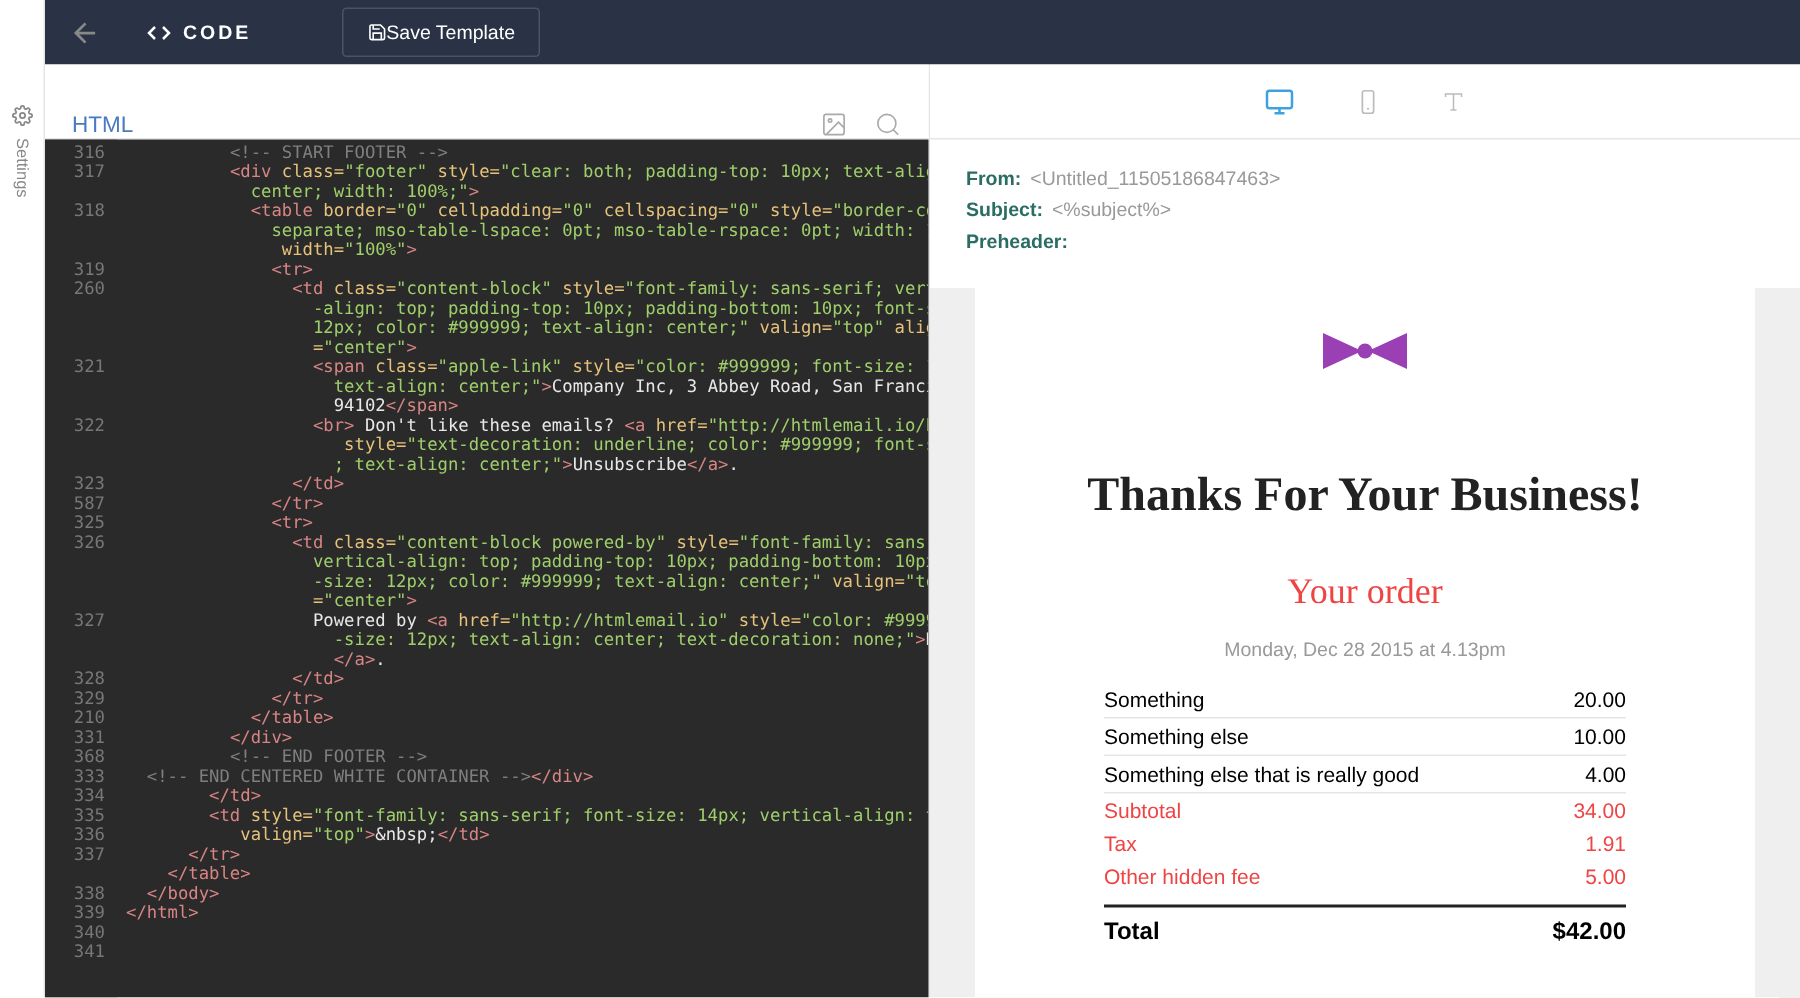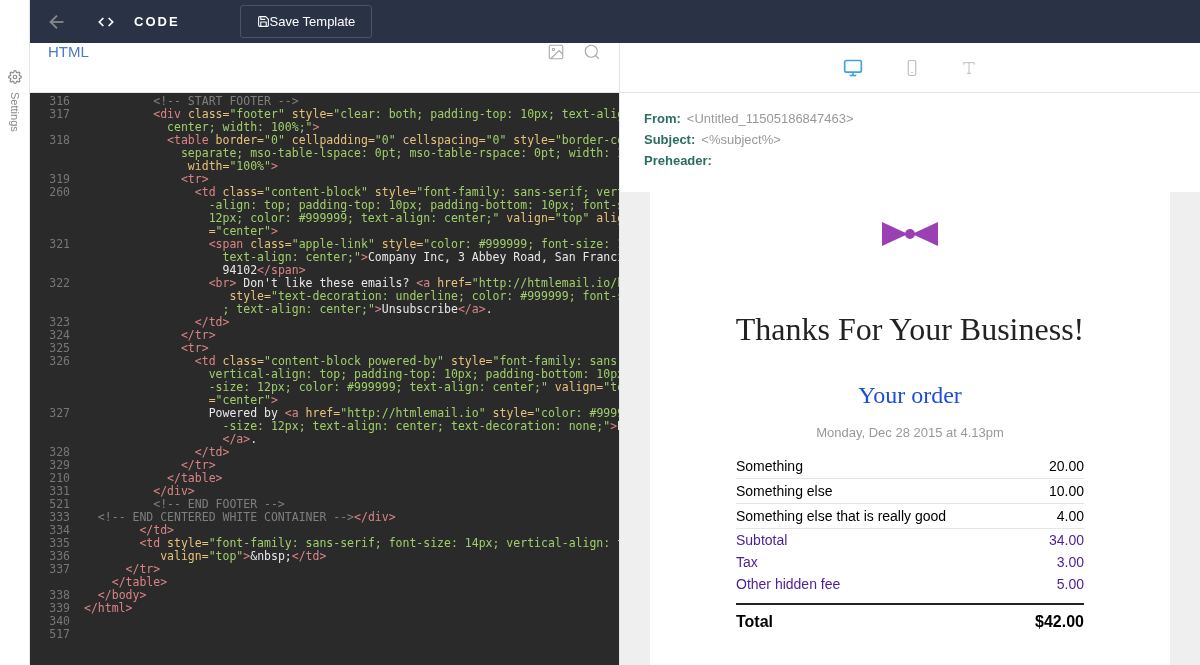--- a/index.html
+++ b/index.html
@@ -4,51 +4,51 @@
 <style>
 * { margin: 0; padding: 0; box-sizing: border-box; }
 body { font-family: -apple-system, BlinkMacSystemFont, "Segoe UI", Helvetica, Arial, sans-serif; overflow: hidden; }
 .app { display: flex; width: 1200px; height: 665px; }
 .side-rail { width: 30px; background: #fff; border-right: 1px solid #e5e5e5; display: flex; flex-direction: column; align-items: center; padding-top: 70px; gap: 8px; }
 .side-rail .gear { color: #888; }
 .side-rail .settings-label { writing-mode: vertical-rl; font-size: 11px; color: #888; }
 .main { flex: 1; display: flex; flex-direction: column; }
 .topbar { height: 55px; background: #2a3346; display: flex; align-items: center; padding: 0 16px; gap: 20px; }
 .back-arrow { color: #888; cursor: pointer; }
-.code-tab { display: flex; align-items: center; gap: 20px; color: #fff; font-weight: 600; letter-spacing: 2px; font-size: 13px; padding: 0 10px; }
+.code-tab { display: flex; align-items: center; gap: 8px; color: #fff; font-weight: 600; letter-spacing: 2px; font-size: 13px; padding: 0 10px; }
 .save-btn { display: flex; align-items: center; gap: 0; color: #fff; border: 1px solid #4a5464; background: transparent; padding: 8px 16px; border-radius: 3px; font-size: 13px; cursor: pointer; margin-left: 30px;}
 .work { flex: 1; display: flex; }
 .left { width: 590px; display: flex; flex-direction: column; border-right: 1px solid #e5e5e5; }
-.left-header { height: 50px; background: #fff; display: flex; align-items: flex-start; justify-content: space-between; padding: 0 18px; border-bottom: 1px solid #e5e5e5; }
+.left-header { height: 50px; background: #fff; display: flex; align-items: flex-end; justify-content: space-between; padding: 0 18px; border-bottom: 1px solid #e5e5e5; }
 .left-header .lang { color: #4a7ac2; font-size: 15px; }
 .left-header .tools { display: flex; gap: 18px; color: #aaa; }
 .editor { flex: 1; background: #2a2a2a; color: #ddd; font-family: Menlo, Consolas, monospace; font-size: 11.5px; line-height: 13px; overflow: hidden; display:flex;}
 .gutter { width: 48px; background: #2a2a2a; color: #777; text-align: right; padding: 2px 8px 2px 0; user-select:none;}
 .codecol { flex:1; padding: 2px 6px; white-space: pre; overflow:hidden;}
 .t-comment { color: #7f7f7f; }
 .t-tag { color: #d98484; }
 .t-attr { color: #e6c27a; }
 .t-str { color: #9fcf6b; }
 .t-text { color: #e8e8e8; }
 .right { flex: 1; display: flex; flex-direction: column; background:#fff;}
 .right-header { height: 50px; display: flex; align-items: center; justify-content: center; gap: 40px; border-bottom: 1px solid #e5e5e5; color:#bbb;}
 .right-header .active { color: #3fa2e0; }
 .meta { padding: 18px 24px; font-size: 13px; }
 .meta-row { display:flex; gap:6px; margin-bottom:6px;}
 .meta-row .k { color:#2a6d63; font-weight:600;}
 .meta-row .v { color:#999;}
 .preview { flex:1; background:#efeff0; overflow:auto;}
 .card { background:#fff; margin: 0 30px; padding: 0 0 30px 0;}
 .bow { display:flex; justify-content:center; padding: 26px 0 18px 0;}
-.h1 { text-align:center; font-family: Georgia, serif; font-size: 32px; font-weight:400; color:#222; padding: 0 0 30px 0; margin-top: 43px;}
-.h2 { text-align:center; font-family: Georgia, serif; font-size: 24px; font-weight:400; color:#1d4ed8; padding: 4px 0 16px 0;}
+.h1 { text-align:center; font-family: Georgia, serif; font-size: 32px; font-weight:700; color:#222; padding: 0 0 30px 0; margin-top: 43px;}
+.h2 { text-align:center; font-family: Georgia, serif; font-size: 24px; font-weight:400; color:#ef4444; padding: 4px 0 16px 0;}
 .date { text-align:center; color:#999; font-size:13px; margin-bottom:14px;}
 .tbl { width: 348px; margin: 0 auto; font-size:14px;}
 .row { display:flex; justify-content:space-between; padding:4px 0; border-bottom:1px solid #e5e5e5;}
-.row.sub { color:#4c1d95; border-bottom:none; padding:3px 0;}
+.row.sub { color:#ef4444; border-bottom:none; padding:3px 0;}
 .row.total { font-weight:700; font-size:16px; border-top:2px solid #222; border-bottom:none; padding-top:8px; margin-top:8px;}
 svg { display:block; }
 </style>
 </head>
 <body>
 
 <div class="app">
   <div class="side-rail">
     <span class="gear">
       <svg width="14" height="14" viewBox="0 0 24 24" fill="none" stroke="currentColor" stroke-width="2">
@@ -119,44 +119,44 @@
               <div>&nbsp;</div>
               <div>&nbsp;</div>
               <div>&nbsp;</div>
               <div>321</div>
               <div>&nbsp;</div>
               <div>&nbsp;</div>
               <div>322</div>
               <div>&nbsp;</div>
               <div>&nbsp;</div>
               <div>323</div>
-              <div>324</div>
+              <div>587</div>
               <div>325</div>
               <div>326</div>
               <div>&nbsp;</div>
               <div>&nbsp;</div>
               <div>&nbsp;</div>
               <div>327</div>
               <div>&nbsp;</div>
               <div>&nbsp;</div>
               <div>328</div>
               <div>329</div>
               <div>210</div>
               <div>331</div>
-              <div>521</div>
+              <div>368</div>
               <div>333</div>
               <div>334</div>
               <div>335</div>
               <div>336</div>
               <div>337</div>
               <div>&nbsp;</div>
               <div>338</div>
               <div>339</div>
               <div>340</div>
-              <div>517</div>
+              <div>341</div>
             </div>
           <div class="codecol" id="codecol"><div>&nbsp;&nbsp;&nbsp;&nbsp;&nbsp;&nbsp;&nbsp;&nbsp;&nbsp;&nbsp;<span class="t-comment">&lt;!-- START FOOTER --&gt;</span></div><div>&nbsp;&nbsp;&nbsp;&nbsp;&nbsp;&nbsp;&nbsp;&nbsp;&nbsp;&nbsp;<span class="t-tag">&lt;div</span><span class="t-attr"> class=</span><span class="t-str">"footer"</span><span class="t-attr"> style=</span><span class="t-str">"clear: both; padding-top: 10px; text-align: </span></div><div>&nbsp;&nbsp;&nbsp;&nbsp;&nbsp;&nbsp;&nbsp;&nbsp;&nbsp;&nbsp;&nbsp;&nbsp;<span class="t-str">center; width: 100%;"</span><span class="t-tag">&gt;</span></div><div>&nbsp;&nbsp;&nbsp;&nbsp;&nbsp;&nbsp;&nbsp;&nbsp;&nbsp;&nbsp;&nbsp;&nbsp;<span class="t-tag">&lt;table</span><span class="t-attr"> border=</span><span class="t-str">"0"</span><span class="t-attr"> cellpadding=</span><span class="t-str">"0"</span><span class="t-attr"> cellspacing=</span><span class="t-str">"0"</span><span class="t-attr"> style=</span><span class="t-str">"border-collapse: </span></div><div>&nbsp;&nbsp;&nbsp;&nbsp;&nbsp;&nbsp;&nbsp;&nbsp;&nbsp;&nbsp;&nbsp;&nbsp;&nbsp;&nbsp;<span class="t-str">separate; mso-table-lspace: 0pt; mso-table-rspace: 0pt; width: 100%;"</span></div><div>&nbsp;&nbsp;&nbsp;&nbsp;&nbsp;&nbsp;&nbsp;&nbsp;&nbsp;&nbsp;&nbsp;&nbsp;&nbsp;&nbsp;<span class="t-attr"> width=</span><span class="t-str">"100%"</span><span class="t-tag">&gt;</span></div><div>&nbsp;&nbsp;&nbsp;&nbsp;&nbsp;&nbsp;&nbsp;&nbsp;&nbsp;&nbsp;&nbsp;&nbsp;&nbsp;&nbsp;<span class="t-tag">&lt;tr&gt;</span></div><div>&nbsp;&nbsp;&nbsp;&nbsp;&nbsp;&nbsp;&nbsp;&nbsp;&nbsp;&nbsp;&nbsp;&nbsp;&nbsp;&nbsp;&nbsp;&nbsp;<span class="t-tag">&lt;td</span><span class="t-attr"> class=</span><span class="t-str">"content-block"</span><span class="t-attr"> style=</span><span class="t-str">"font-family: sans-serif; vertical</span></div><div>&nbsp;&nbsp;&nbsp;&nbsp;&nbsp;&nbsp;&nbsp;&nbsp;&nbsp;&nbsp;&nbsp;&nbsp;&nbsp;&nbsp;&nbsp;&nbsp;&nbsp;&nbsp;<span class="t-str">-align: top; padding-top: 10px; padding-bottom: 10px; font-size: </span></div><div>&nbsp;&nbsp;&nbsp;&nbsp;&nbsp;&nbsp;&nbsp;&nbsp;&nbsp;&nbsp;&nbsp;&nbsp;&nbsp;&nbsp;&nbsp;&nbsp;&nbsp;&nbsp;<span class="t-str">12px; color: #999999; text-align: center;"</span><span class="t-attr"> valign=</span><span class="t-str">"top"</span><span class="t-attr"> align</span></div><div>&nbsp;&nbsp;&nbsp;&nbsp;&nbsp;&nbsp;&nbsp;&nbsp;&nbsp;&nbsp;&nbsp;&nbsp;&nbsp;&nbsp;&nbsp;&nbsp;&nbsp;&nbsp;<span class="t-attr">=</span><span class="t-str">"center"</span><span class="t-tag">&gt;</span></div><div>&nbsp;&nbsp;&nbsp;&nbsp;&nbsp;&nbsp;&nbsp;&nbsp;&nbsp;&nbsp;&nbsp;&nbsp;&nbsp;&nbsp;&nbsp;&nbsp;&nbsp;&nbsp;<span class="t-tag">&lt;span</span><span class="t-attr"> class=</span><span class="t-str">"apple-link"</span><span class="t-attr"> style=</span><span class="t-str">"color: #999999; font-size: 12px; </span></div><div>&nbsp;&nbsp;&nbsp;&nbsp;&nbsp;&nbsp;&nbsp;&nbsp;&nbsp;&nbsp;&nbsp;&nbsp;&nbsp;&nbsp;&nbsp;&nbsp;&nbsp;&nbsp;&nbsp;&nbsp;<span class="t-str">text-align: center;"</span><span class="t-tag">&gt;</span><span class="t-text">Company Inc, 3 Abbey Road, San Francisco CA </span></div><div>&nbsp;&nbsp;&nbsp;&nbsp;&nbsp;&nbsp;&nbsp;&nbsp;&nbsp;&nbsp;&nbsp;&nbsp;&nbsp;&nbsp;&nbsp;&nbsp;&nbsp;&nbsp;&nbsp;&nbsp;<span class="t-text">94102</span><span class="t-tag">&lt;/span&gt;</span></div><div>&nbsp;&nbsp;&nbsp;&nbsp;&nbsp;&nbsp;&nbsp;&nbsp;&nbsp;&nbsp;&nbsp;&nbsp;&nbsp;&nbsp;&nbsp;&nbsp;&nbsp;&nbsp;<span class="t-tag">&lt;br&gt;</span><span class="t-text"> Don't like these emails? </span><span class="t-tag">&lt;a</span><span class="t-attr"> href=</span><span class="t-str">"http://htmlemail.io/blog"</span></div><div>&nbsp;&nbsp;&nbsp;&nbsp;&nbsp;&nbsp;&nbsp;&nbsp;&nbsp;&nbsp;&nbsp;&nbsp;&nbsp;&nbsp;&nbsp;&nbsp;&nbsp;&nbsp;&nbsp;&nbsp;<span class="t-attr"> style=</span><span class="t-str">"text-decoration: underline; color: #999999; font-size: 12px</span></div><div>&nbsp;&nbsp;&nbsp;&nbsp;&nbsp;&nbsp;&nbsp;&nbsp;&nbsp;&nbsp;&nbsp;&nbsp;&nbsp;&nbsp;&nbsp;&nbsp;&nbsp;&nbsp;&nbsp;&nbsp;<span class="t-str">; text-align: center;"</span><span class="t-tag">&gt;</span><span class="t-text">Unsubscribe</span><span class="t-tag">&lt;/a&gt;</span><span class="t-text">.</span></div><div>&nbsp;&nbsp;&nbsp;&nbsp;&nbsp;&nbsp;&nbsp;&nbsp;&nbsp;&nbsp;&nbsp;&nbsp;&nbsp;&nbsp;&nbsp;&nbsp;<span class="t-tag">&lt;/td&gt;</span></div><div>&nbsp;&nbsp;&nbsp;&nbsp;&nbsp;&nbsp;&nbsp;&nbsp;&nbsp;&nbsp;&nbsp;&nbsp;&nbsp;&nbsp;<span class="t-tag">&lt;/tr&gt;</span></div><div>&nbsp;&nbsp;&nbsp;&nbsp;&nbsp;&nbsp;&nbsp;&nbsp;&nbsp;&nbsp;&nbsp;&nbsp;&nbsp;&nbsp;<span class="t-tag">&lt;tr&gt;</span></div><div>&nbsp;&nbsp;&nbsp;&nbsp;&nbsp;&nbsp;&nbsp;&nbsp;&nbsp;&nbsp;&nbsp;&nbsp;&nbsp;&nbsp;&nbsp;&nbsp;<span class="t-tag">&lt;td</span><span class="t-attr"> class=</span><span class="t-str">"content-block powered-by"</span><span class="t-attr"> style=</span><span class="t-str">"font-family: sans-serif; </span></div><div>&nbsp;&nbsp;&nbsp;&nbsp;&nbsp;&nbsp;&nbsp;&nbsp;&nbsp;&nbsp;&nbsp;&nbsp;&nbsp;&nbsp;&nbsp;&nbsp;&nbsp;&nbsp;<span class="t-str">vertical-align: top; padding-top: 10px; padding-bottom: 10px; font</span></div><div>&nbsp;&nbsp;&nbsp;&nbsp;&nbsp;&nbsp;&nbsp;&nbsp;&nbsp;&nbsp;&nbsp;&nbsp;&nbsp;&nbsp;&nbsp;&nbsp;&nbsp;&nbsp;<span class="t-str">-size: 12px; color: #999999; text-align: center;"</span><span class="t-attr"> valign=</span><span class="t-str">"top"</span></div><div>&nbsp;&nbsp;&nbsp;&nbsp;&nbsp;&nbsp;&nbsp;&nbsp;&nbsp;&nbsp;&nbsp;&nbsp;&nbsp;&nbsp;&nbsp;&nbsp;&nbsp;&nbsp;<span class="t-attr">=</span><span class="t-str">"center"</span><span class="t-tag">&gt;</span></div><div>&nbsp;&nbsp;&nbsp;&nbsp;&nbsp;&nbsp;&nbsp;&nbsp;&nbsp;&nbsp;&nbsp;&nbsp;&nbsp;&nbsp;&nbsp;&nbsp;&nbsp;&nbsp;<span class="t-text">Powered by </span><span class="t-tag">&lt;a</span><span class="t-attr"> href=</span><span class="t-str">"http://htmlemail.io"</span><span class="t-attr"> style=</span><span class="t-str">"color: #999999; font</span></div><div>&nbsp;&nbsp;&nbsp;&nbsp;&nbsp;&nbsp;&nbsp;&nbsp;&nbsp;&nbsp;&nbsp;&nbsp;&nbsp;&nbsp;&nbsp;&nbsp;&nbsp;&nbsp;&nbsp;&nbsp;<span class="t-str">-size: 12px; text-align: center; text-decoration: none;"</span><span class="t-tag">&gt;</span><span class="t-text">HTMLemail</span></div><div>&nbsp;&nbsp;&nbsp;&nbsp;&nbsp;&nbsp;&nbsp;&nbsp;&nbsp;&nbsp;&nbsp;&nbsp;&nbsp;&nbsp;&nbsp;&nbsp;&nbsp;&nbsp;&nbsp;&nbsp;<span class="t-tag">&lt;/a&gt;</span><span class="t-text">.</span></div><div>&nbsp;&nbsp;&nbsp;&nbsp;&nbsp;&nbsp;&nbsp;&nbsp;&nbsp;&nbsp;&nbsp;&nbsp;&nbsp;&nbsp;&nbsp;&nbsp;<span class="t-tag">&lt;/td&gt;</span></div><div>&nbsp;&nbsp;&nbsp;&nbsp;&nbsp;&nbsp;&nbsp;&nbsp;&nbsp;&nbsp;&nbsp;&nbsp;&nbsp;&nbsp;<span class="t-tag">&lt;/tr&gt;</span></div><div>&nbsp;&nbsp;&nbsp;&nbsp;&nbsp;&nbsp;&nbsp;&nbsp;&nbsp;&nbsp;&nbsp;&nbsp;<span class="t-tag">&lt;/table&gt;</span></div><div>&nbsp;&nbsp;&nbsp;&nbsp;&nbsp;&nbsp;&nbsp;&nbsp;&nbsp;&nbsp;<span class="t-tag">&lt;/div&gt;</span></div><div><span class="t-text"></span></div><div>&nbsp;&nbsp;&nbsp;&nbsp;&nbsp;&nbsp;&nbsp;&nbsp;&nbsp;&nbsp;<span class="t-comment">&lt;!-- END FOOTER --&gt;</span></div><div><span class="t-text"></span></div><div>&nbsp;&nbsp;<span class="t-comment">&lt;!-- END CENTERED WHITE CONTAINER --&gt;</span><span class="t-tag">&lt;/div&gt;</span></div><div>&nbsp;&nbsp;&nbsp;&nbsp;&nbsp;&nbsp;&nbsp;&nbsp;<span class="t-tag">&lt;/td&gt;</span></div><div>&nbsp;&nbsp;&nbsp;&nbsp;&nbsp;&nbsp;&nbsp;&nbsp;<span class="t-tag">&lt;td</span><span class="t-attr"> style=</span><span class="t-str">"font-family: sans-serif; font-size: 14px; vertical-align: top;"</span></div><div>&nbsp;&nbsp;&nbsp;&nbsp;&nbsp;&nbsp;&nbsp;&nbsp;&nbsp;&nbsp;<span class="t-attr"> valign=</span><span class="t-str">"top"</span><span class="t-tag">&gt;</span><span class="t-text">&amp;nbsp;</span><span class="t-tag">&lt;/td&gt;</span></div><div>&nbsp;&nbsp;&nbsp;&nbsp;&nbsp;&nbsp;<span class="t-tag">&lt;/tr&gt;</span></div><div>&nbsp;&nbsp;&nbsp;&nbsp;<span class="t-tag">&lt;/table&gt;</span></div><div>&nbsp;&nbsp;<span class="t-tag">&lt;/body&gt;</span></div><div><span class="t-tag">&lt;/html&gt;</span></div></div>
         </div>
       </div>
       <div class="right">
         <div class="right-header">
           <span class="active">
               <svg width="20" height="20" viewBox="0 0 24 24" fill="none" stroke="currentColor" stroke-width="2">
                 <rect x="2" y="3" width="20" height="14" rx="2"></rect>
                 <line x1="8" y1="21" x2="16" y2="21"></line>
@@ -214,21 +214,21 @@
                 <div class="row">
                   <span>Something else that is really good</span>
                   <span>4.00</span>
                 </div>
                 <div class="row sub">
                   <span>Subtotal</span>
                   <span>34.00</span>
                 </div>
                 <div class="row sub">
                   <span>Tax</span>
-                  <span>3.00</span>
+                  <span>1.91</span>
                 </div>
                 <div class="row sub">
                   <span>Other hidden fee</span>
                   <span>5.00</span>
                 </div>
                 <div class="row total">
                   <span>Total</span>
                   <span>$42.00</span>
                 </div>
               </div>

